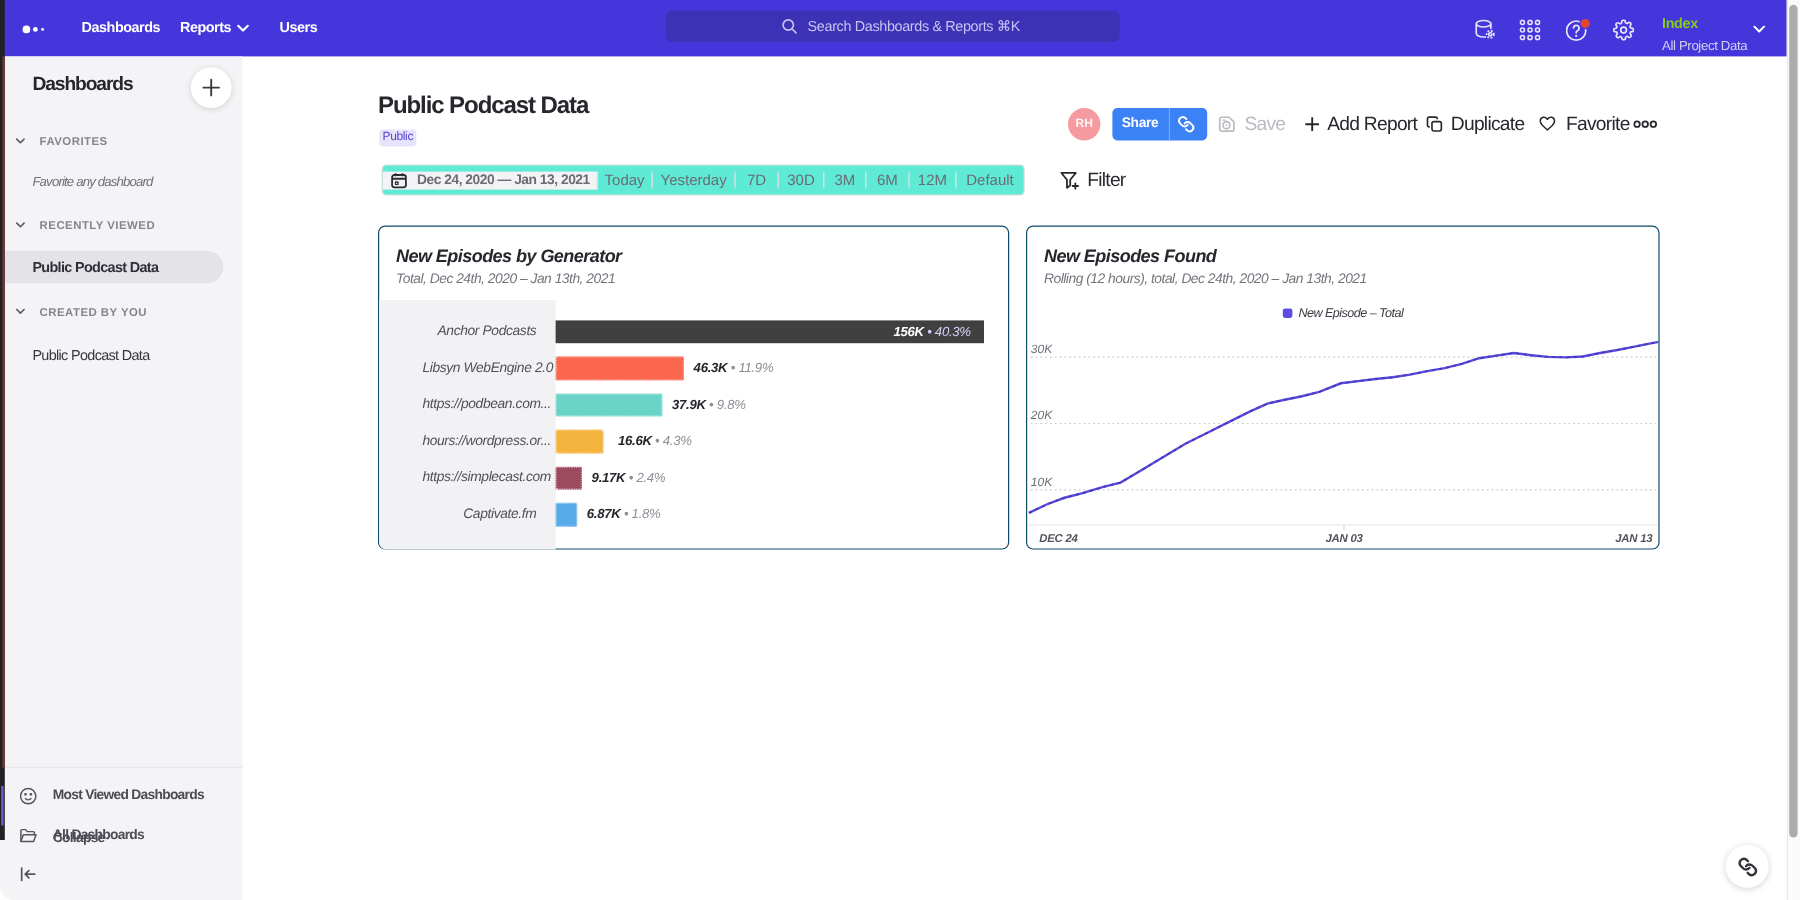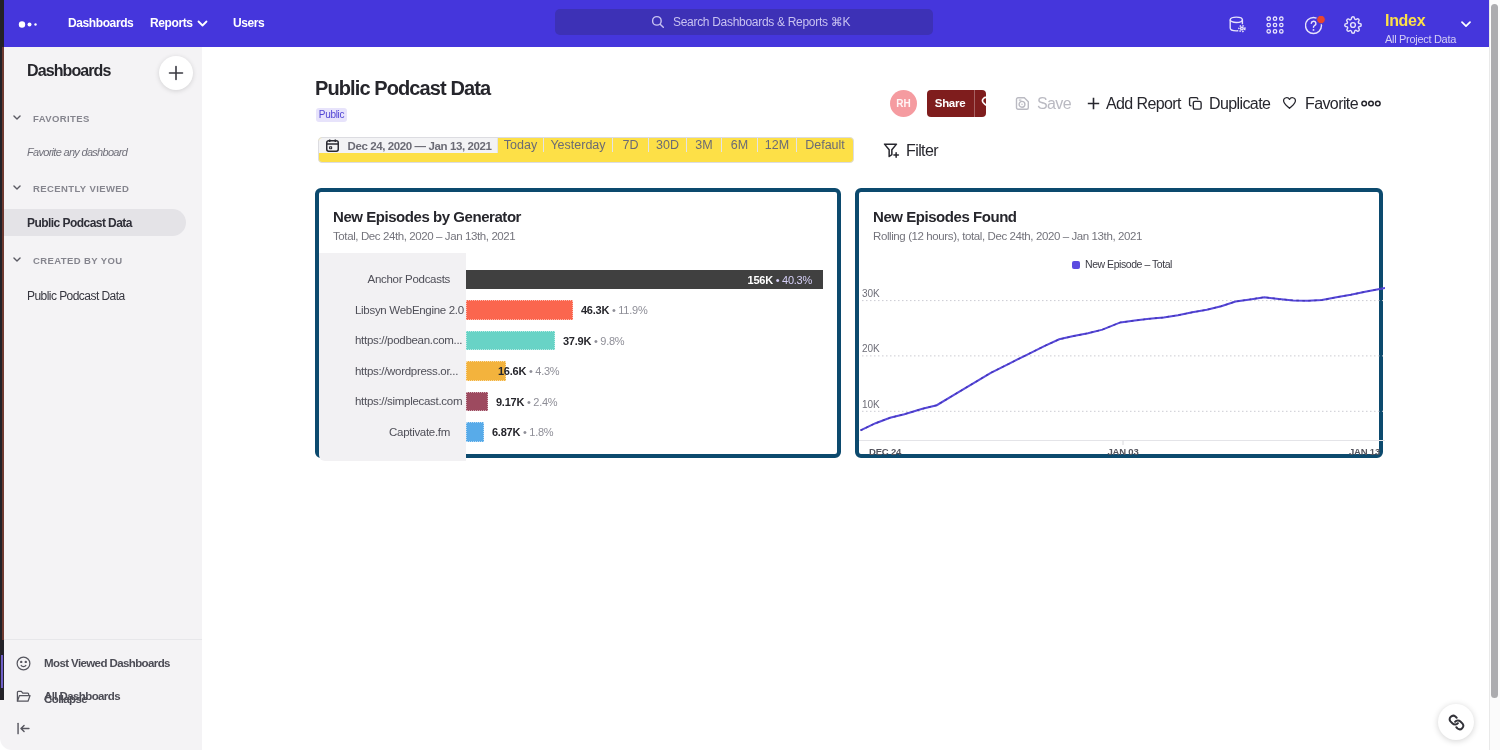--- a/index.html
+++ b/index.html
@@ -34,28 +34,28 @@
   
   #pagetitle { left:315px; top:77px; font-size:20px; font-weight:700; color:#26262c; letter-spacing:-0.9px; }
   #chip { left:316px; top:108px; width:31px; height:14px; background:#e7e3fb; border-radius:3px;
     color:#5145d4; font-size:10px; text-align:center; line-height:14px; letter-spacing:-0.3px; }
 
   .hbtn { position:absolute; top:90px; height:27px; line-height:27px; font-size:16px; font-weight:400;
     letter-spacing:-0.6px; color:#27272e; }
 
   
   #datebar { left:318px; top:137px; height:26px; border:1px solid #dcdce1; border-radius:4px;
-    background:#fde047; display:flex; align-items:flex-start; overflow:hidden; }
+    background:#5eead4; display:flex; align-items:center; overflow:hidden; }
   #datebar .seg { border-right:1px solid #e3e3e7; font-size:12.5px; color:#6b6b75;
     display:flex; align-items:center; justify-content:center; white-space:nowrap; }
   #dateseg { background:#f3f3f5; color:#2b2b33; font-weight:700; font-size:11.5px !important;
     letter-spacing:-0.4px; }
 
   
-  .card { position:absolute; top:188px; height:270px; background:#fff; border:4px solid #0c4a6e; border-radius:6px; }
+  .card { position:absolute; top:188px; height:270px; background:#fff; border:1px solid #0c4a6e; border-radius:6px;font-style:italic; }
   #card1 { left:315px; width:526px; }
   #card2 { left:855px; width:528px; }
   .ctitle { position:absolute; left:14px; top:16px; font-size:15px; font-weight:700; color:#26262c; letter-spacing:-0.45px; }
   .csub   { position:absolute; left:14px; top:38px; font-size:11.5px; color:#74747c; letter-spacing:-0.4px; }
   #labelcol { position:absolute; left:0; top:61px; width:147px; height:208px; background:#f2f1f3; border-radius:0 0 0 6px; }
   .blabel { position:absolute; left:0; width:131px; text-align:right; font-size:11.5px; color:#4f4f58;
     letter-spacing:-0.3px; white-space:nowrap;padding-left:36px; }
   .bar { position:absolute; left:147px; height:20px; }
   .bval { position:absolute; font-size:11px; white-space:nowrap; letter-spacing:-0.25px; }
   .bval b { color:#26262c; } .bval span { color:#8e8e97; }
@@ -111,21 +111,21 @@
     <svg class="abs" style="left:1305px;top:16px" width="22" height="19" viewBox="0 0 22 19">
       <circle cx="8.5" cy="9.5" r="8" fill="none" stroke="#e6e2fb" stroke-width="1.4"></circle>
       <path d="M6.3 7.3 a2.3 2.3 0 1 1 3.2 2.3 c-.75.33-1 .8-1 1.6" fill="none" stroke="#e6e2fb" stroke-width="1.5" stroke-linecap="round"></path>
       <circle cx="8.5" cy="13.9" r="0.95" fill="#e6e2fb"></circle>
       <circle cx="16" cy="3.5" r="4.3" fill="#e8452f" stroke="#4536dc" stroke-width="1"></circle>
     </svg>
     <svg class="abs" style="left:1344px;top:16px" width="18" height="18" viewBox="0 0 24 24" fill="none" stroke="#e6e2fb" stroke-width="1.9">
       <circle cx="12" cy="12" r="3.2"></circle>
       <path d="M19.4 15a1.6 1.6 0 0 0 .32 1.76l.06.06a2 2 0 1 1-2.83 2.83l-.06-.06a1.6 1.6 0 0 0-1.76-.32 1.6 1.6 0 0 0-1 1.47V21a2 2 0 1 1-4 0v-.09a1.6 1.6 0 0 0-1-1.47 1.6 1.6 0 0 0-1.76.32l-.06.06a2 2 0 1 1-2.83-2.83l.06-.06a1.6 1.6 0 0 0 .32-1.76 1.6 1.6 0 0 0-1.47-1H3a2 2 0 1 1 0-4h.09a1.6 1.6 0 0 0 1.47-1 1.6 1.6 0 0 0-.32-1.76l-.06-.06a2 2 0 1 1 2.83-2.83l.06.06a1.6 1.6 0 0 0 1.76.32h.09a1.6 1.6 0 0 0 1-1.47V3a2 2 0 1 1 4 0v.09a1.6 1.6 0 0 0 1 1.47 1.6 1.6 0 0 0 1.76-.32l.06-.06a2 2 0 1 1 2.83 2.83l-.06.06a1.6 1.6 0 0 0-.32 1.76v.09a1.6 1.6 0 0 0 1.47 1H21a2 2 0 1 1 0 4h-.09a1.6 1.6 0 0 0-1.47 1z"></path>
     </svg>
-    <div class="abs" style="left:1385px;top:12px;font-size:16px;font-weight:700;color:#fde047;letter-spacing:-0.3px">Index</div>
+    <div class="abs" style="left:1385px;top:12px;font-size:12px;font-weight:700;color:#84cc16;letter-spacing:-0.3px">Index</div>
     <div class="abs" style="left:1385px;top:33px;font-size:11px;color:#d4cff4;letter-spacing:-0.3px">All Project Data</div>
     <svg class="abs" style="left:1461px;top:21px" width="10" height="7" viewBox="0 0 10 7">
       <path d="M1 1.2 L5 5.2 L9 1.2" stroke="#fff" stroke-width="1.7" fill="none" stroke-linecap="round" stroke-linejoin="round"></path>
     </svg>
   </div>
 
   <div class="abs" id="sbtrack"></div>
   <div class="abs" id="sbthumb"></div>
 
   <div class="abs" id="sidebar">
@@ -172,21 +172,21 @@
       <path d="M2.2 2.5 v11"></path>
       <path d="M13.8 8 H5.6 M8.6 4.8 L5.3 8 l3.3 3.2" stroke-linejoin="round"></path>
     </svg>
     <div class="botitem" style="top:646px">Collapse</div>
   </div>
 
   <div class="abs" id="pagetitle">Public Podcast Data</div>
   <div class="abs" id="chip">Public</div>
 
   <div class="abs" style="left:890px;top:90px;width:27px;height:27px;border-radius:50%;background:#f59ba0;color:#fff4f5;font-size:10px;font-weight:700;text-align:center;line-height:27px">RH</div>
-  <div class="abs" style="left:927px;top:90px;width:59px;height:27px;background:#7f1d1d;border-radius:4px;overflow:hidden">
+  <div class="abs" style="left:927px;top:90px;width:79px;height:27px;background:#3b82f6;border-radius:4px;overflow:hidden">
     <div class="abs" style="left:0;top:0;width:46px;height:27px;color:#fff;font-size:11.5px;font-weight:700;text-align:center;line-height:27px;letter-spacing:-0.3px">Share</div>
     <div class="abs" style="left:46.5px;top:0;width:1px;height:27px;background:rgba(255,255,255,.3)"></div>
     <svg class="abs" style="left:54px;top:6px;transform:scaleX(-1)" width="15" height="15" viewBox="0 0 24 24" fill="none" stroke="#fff" stroke-width="2.6" stroke-linecap="round">
       <path d="M10 13a5 5 0 0 0 7.5.5l3-3a5 5 0 0 0-7-7l-1.7 1.7"></path>
       <path d="M14 11a5 5 0 0 0-7.5-.5l-3 3a5 5 0 0 0 7 7l1.7-1.7"></path>
     </svg>
   </div>
   <svg class="abs" style="left:1015px;top:96px" width="15" height="15" viewBox="0 0 15 15" fill="none" stroke="#babac2" stroke-width="1.4">
     <path d="M3 1.7 h6.3 l4 4 V11.8 a1.5 1.5 0 0 1 -1.5 1.5 H3 A1.5 1.5 0 0 1 1.5 11.8 V3.2 A1.5 1.5 0 0 1 3 1.7 Z"></path>
     <circle cx="7" cy="8.3" r="2.9"></circle>
@@ -238,34 +238,34 @@
   </svg>
   <div class="hbtn" style="left:906px;top:137px">Filter</div>
 
   <div class="card" id="card1">
     <div class="ctitle">New Episodes by Generator</div>
     <div class="csub">Total, Dec 24th, 2020 – Jan 13th, 2021</div>
     <div id="labelcol"></div>
     <div class="blabel" style="top:81px">Anchor Podcasts</div>
     <div class="blabel" style="top:111.5px">Libsyn WebEngine 2.0</div>
     <div class="blabel" style="top:142px">https://podbean.com...</div>
-    <div class="blabel" style="top:172.5px">https://wordpress.or...</div>
+    <div class="blabel" style="top:172.5px">hours://wordpress.or...</div>
     <div class="blabel" style="top:203px">https://simplecast.com</div>
     <div class="blabel" style="top:233.5px">Captivate.fm</div>
 
     <div class="bar" style="top:78px;height:19px;width:357px;background:#404040;color:#fff;font-size:11px;text-align:right;line-height:20px;letter-spacing:-0.25px"><b style="font-weight:700">156K</b><span style="color:#d6d0f8"> • 40.3%</span><span style="display:inline-block;width:11px"></span></div>
     <div class="bar" style="top:108px;height:19.5px;width:107px;background:#fb664e;border:1px dotted rgba(255,255,255,.55)"></div>
     <div class="bar" style="top:138.5px;height:19.5px;width:89px;background:#68d3c6;border:1px dotted rgba(255,255,255,.55)"></div>
     <div class="bar" style="top:169px;height:19.5px;width:40px;background:#f3b33d;border:1px dotted rgba(255,255,255,.55)"></div>
     <div class="bar" style="top:199.5px;height:19.5px;width:22px;background:#9d4a5f;border:1px dotted rgba(255,255,255,.55)"></div>
     <div class="bar" style="top:230px;height:19.5px;width:18px;background:#58abe9;border:1px dotted rgba(255,255,255,.55)"></div>
 
     <div class="bval" style="left:262px;top:112px"><b>46.3K</b><span> • 11.9%</span></div>
     <div class="bval" style="left:244px;top:142.5px"><b>37.9K</b><span> • 9.8%</span></div>
-    <div class="bval" style="left:179px;top:173px"><b>16.6K</b><span> • 4.3%</span></div>
+    <div class="bval" style="left:199px;top:173px"><b>16.6K</b><span> • 4.3%</span></div>
     <div class="bval" style="left:177px;top:203.5px"><b>9.17K</b><span> • 2.4%</span></div>
     <div class="bval" style="left:173px;top:234px"><b>6.87K</b><span> • 1.8%</span></div>
   </div>
 
   <div class="card" id="card2">
     <div class="ctitle">New Episodes Found</div>
     <div class="csub">Rolling (12 hours), total, Dec 24th, 2020 – Jan 13th, 2021</div>
     <div id="legend"><span id="legsq"></span>New Episode – Total</div>
     <svg class="abs" style="left:0;top:61px" width="526" height="208" viewBox="0 0 526 208">
       <line x1="3" y1="47.6" x2="524" y2="47.6" stroke="#cbcbd2" stroke-width="1" stroke-dasharray="1.5 2.5"></line>

